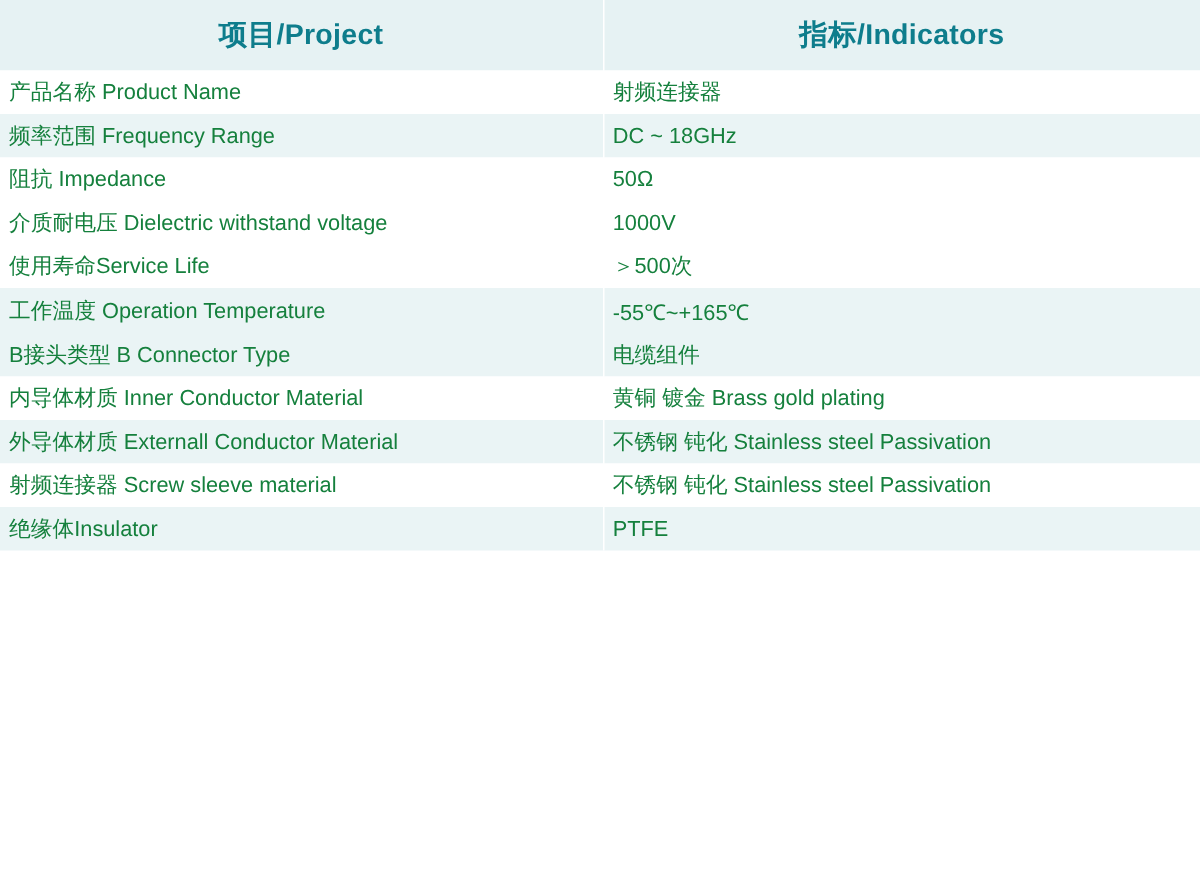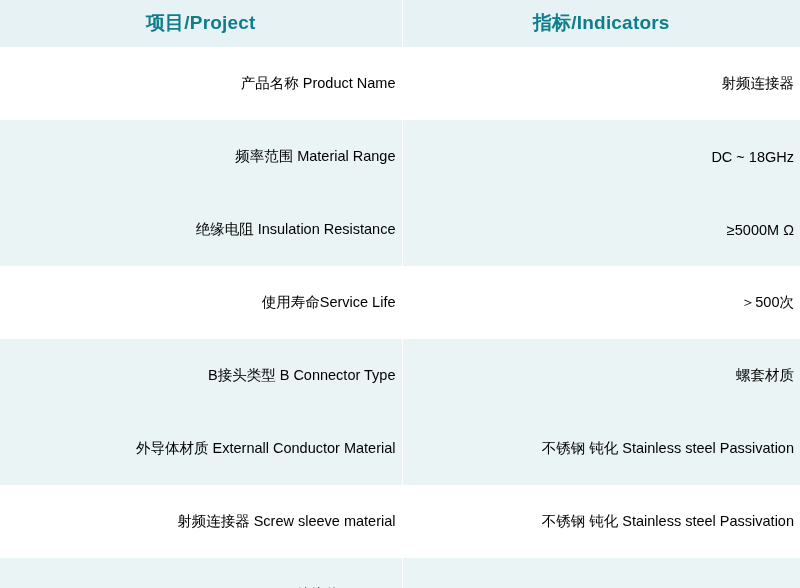--- a/index.html
+++ b/index.html
@@ -26,23 +26,23 @@
     color: #0e7d8c;
     font-size: 19px;
     font-weight: bold;
     text-align: center;
     padding: 10px 4px 11px 4px;
     border: none;
     letter-spacing: 0.2px;
   }
   .spec-table tbody td {
     font-size: 14.5px;
-    color: #000000;
-    text-align: right;
-    padding: 27px 6px;
+    color: #15803d;
+    text-align: left;
+    padding: 5px 6px;
     height: 18px;
     vertical-align: middle;
     border-right: 1px solid #ffffff;
   }
   .spec-table tbody td:last-child {
     border-right: none;
     margin-top: 36px;
   }
   .spec-table tbody tr.row-odd td {
     background: #ffffff;
@@ -67,34 +67,46 @@
       <th class="th-project">项目/Project</th>
       <th class="th-indicator">指标/Indicators</th>
     </tr>
   </thead>
   <tbody>
     <tr class="row-odd">
       <td>产品名称 Product Name</td>
       <td>射频连接器</td>
     </tr>
     <tr class="row-even">
-      <td>频率范围 Material Range</td>
+      <td>频率范围 Frequency Range</td>
       <td>DC ~ 18GHz</td>
     </tr>
-    <tr class="row-even">
-      <td>绝缘电阻 Insulation Resistance</td>
-      <td>≥5000M Ω</td>
+    <tr class="row-odd">
+      <td>阻抗 Impedance</td>
+      <td>50Ω</td>
+    </tr>
+    <tr class="row-odd">
+      <td>介质耐电压 Dielectric withstand voltage</td>
+      <td>1000V</td>
     </tr>
     <tr class="row-odd">
       <td>使用寿命Service Life</td>
       <td>＞500次</td>
     </tr>
     <tr class="row-even">
+      <td>工作温度 Operation Temperature</td>
+      <td>-55℃~+165℃</td>
+    </tr>
+    <tr class="row-even">
       <td>B接头类型 B Connector Type</td>
-      <td>螺套材质</td>
+      <td>电缆组件</td>
+    </tr>
+    <tr class="row-odd">
+      <td>内导体材质 Inner Conductor Material</td>
+      <td>黄铜 镀金 Brass gold plating</td>
     </tr>
     <tr class="row-even">
       <td>外导体材质 Externall Conductor Material</td>
       <td>不锈钢 钝化 Stainless steel Passivation</td>
     </tr>
     <tr class="row-odd">
       <td>射频连接器 Screw sleeve material</td>
       <td>不锈钢 钝化 Stainless steel Passivation</td>
     </tr>
     <tr class="row-even">

